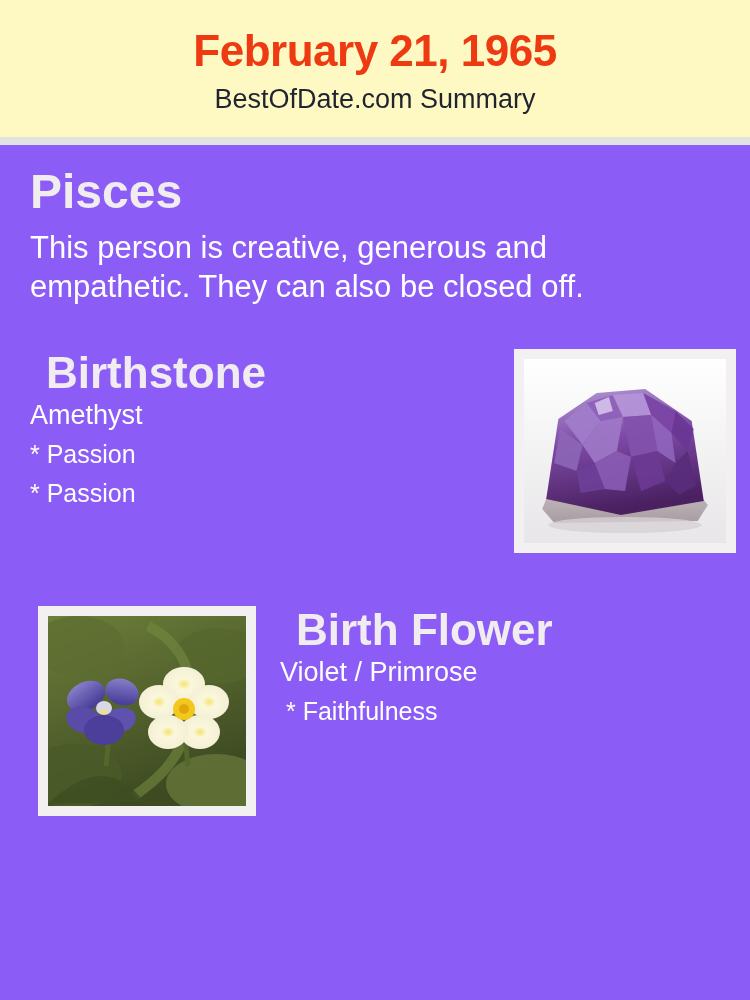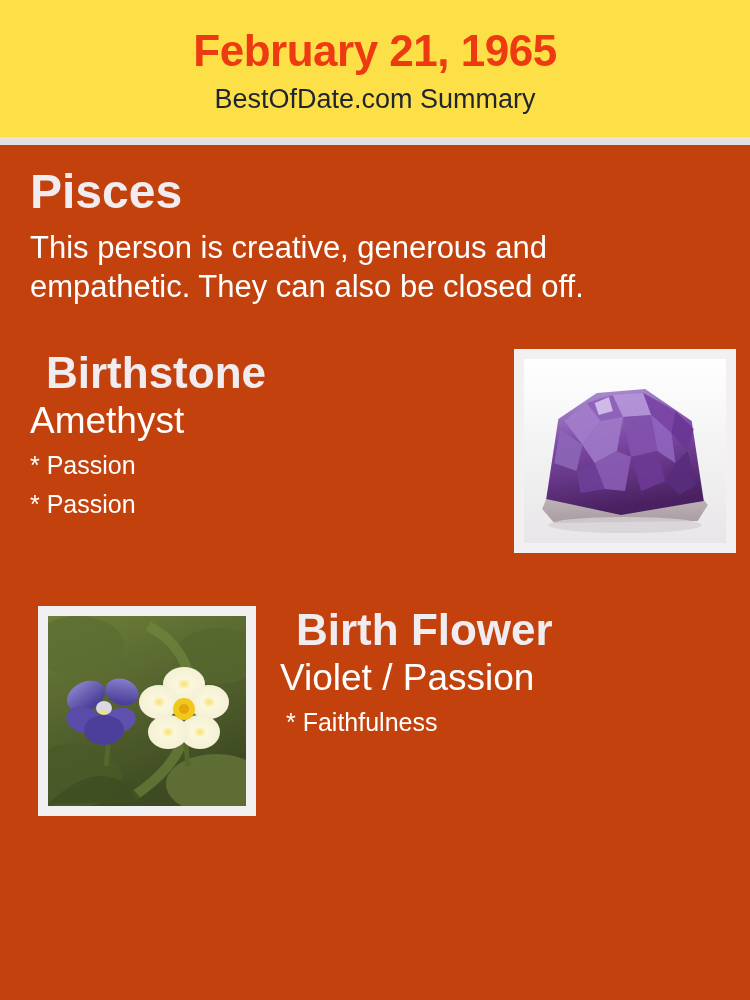--- a/index.html
+++ b/index.html
@@ -16,21 +16,21 @@
   .page {
     width: 750px;
     height: 1000px;
     position: relative;
     display: flex;
     flex-direction: column;
   }
 
   
   .header {
-    background: #fde047;
+    background: #fef9c3;
     padding: 28px 20px 16px 20px;
     text-align: center;
     box-sizing: border-box;
   }
   .header-date {
     color: #ee3a12;
     font-size: 44px;
     font-weight: bold;
     letter-spacing: -0.5px;
     line-height: 1.05;
@@ -50,21 +50,21 @@
   }
 
   .divider {
     height: 8px;
     background: #e2e2e2;
     width: 100%;
   }
 
   
   .body {
-    background: #c2410c;
+    background: #8b5cf6;
     flex: 1;
     padding: 22px 14px 20px 30px;
     box-sizing: border-box;
     color: #ffffff;
     position: relative;
   }
 
   .zodiac-title {
     font-size: 48px;
     font-weight: bold;
@@ -90,21 +90,21 @@
     width: 430px;
   }
   .section-title {
     font-size: 44px;
     font-weight: bold;
     color: #f1ecef;
     margin: 0 0 4px 16px;
     line-height: 1.08;
   }
   .section-sub {
-    font-size: 37px;
+    font-size: 27px;
     color: #ffffff;
     margin: 0 0 10px 0;
     line-height: 1.12;
   }
   .trait {
     font-size: 25px;
     color: #ffffff;
     margin: 0 0 12px 0;
     line-height: 1.1;
   }
@@ -280,19 +280,19 @@
               <circle cx="0" cy="-1" r="5" fill="#e3a70d"></circle>
             </g>
 
             <path d="M0 188 C40 150 70 152 96 186 Z" fill="#3f4d22" opacity="0.85"></path>
           </svg>
         </div>
       </div>
 
       <div class="flower-text">
         <div class="section-title">Birth Flower</div>
-        <div class="section-sub">Violet / Passion</div>
+        <div class="section-sub">Violet / Primrose</div>
         <div class="trait">* Faithfulness</div>
       </div>
     </div>
 
   </div>
 </div>
 
 </body></html>

